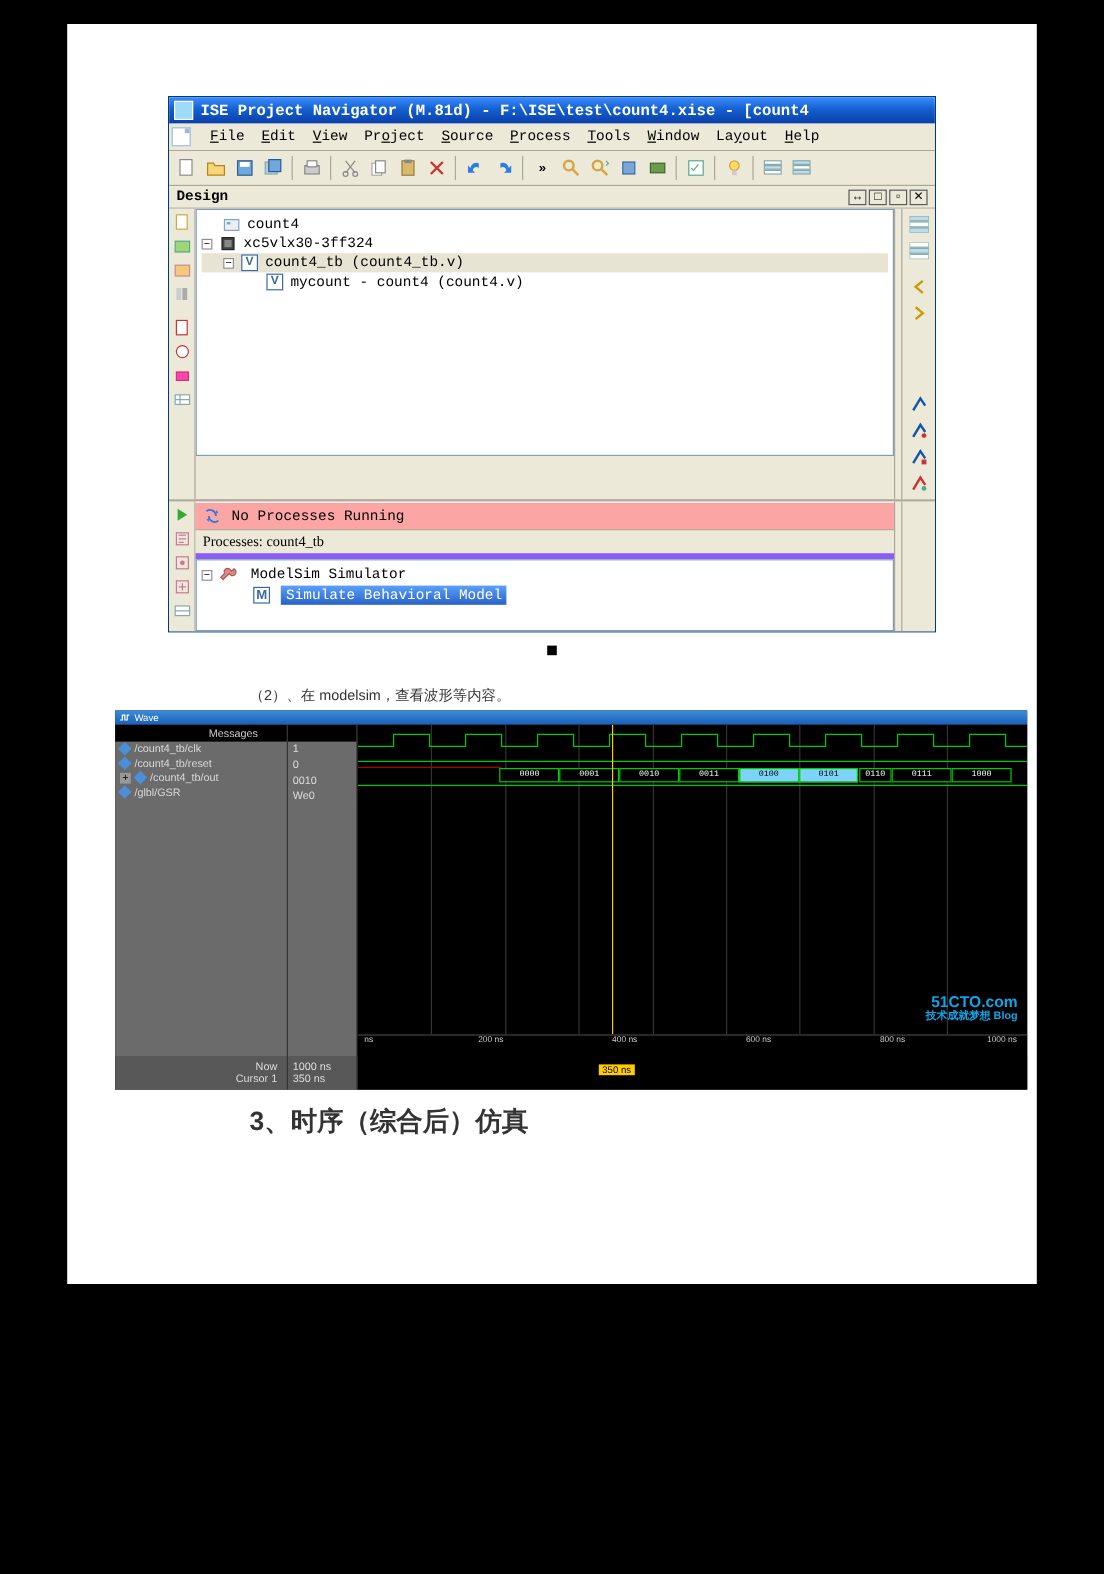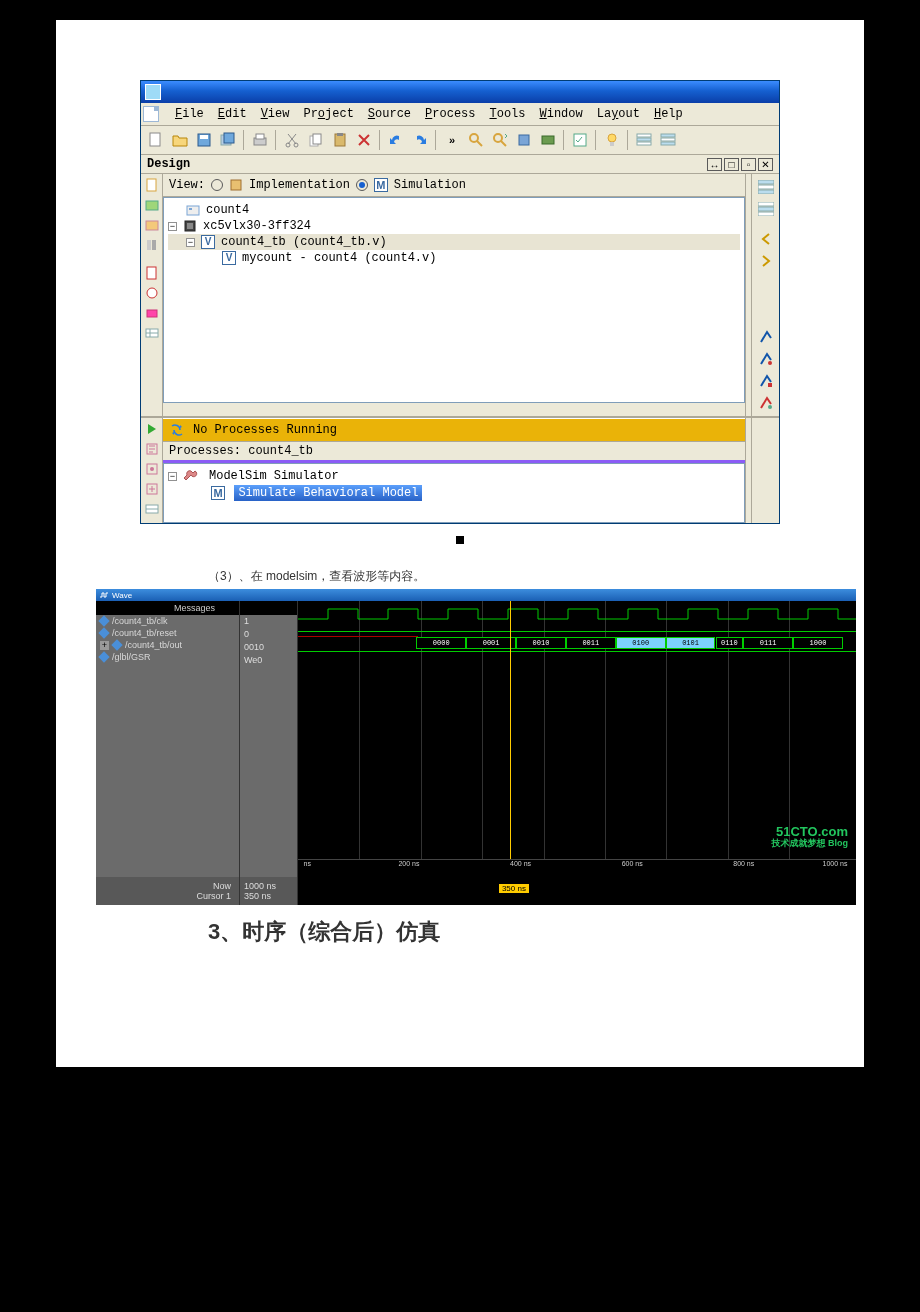--- a/index.html
+++ b/index.html
@@ -39,22 +39,22 @@
 
   .tree-header { background:#eae7d7; padding:2px 6px; font-family:"Courier New",monospace; border-top:1px solid #fff; border-bottom:1px solid #aca899;}
   .tree { background:#fff; border:1px solid #7f9db9; margin:0; height:206px; padding:4px; font-family:"Courier New",monospace; overflow:hidden; }
   .tree-node { display:flex; align-items:center; gap:6px; padding:1px 0; white-space:nowrap;}
   .tree .indent1 { padding-left: 18px;}
   .tree .indent3 { padding-left: 54px;}
   .tree-node.selected { background:#e8e4d3; }
   .exp { width:9px; height:9px; border:1px solid #919191; background:#fff; display:inline-flex; align-items:center; justify-content:center; font-size:9px; line-height:7px; font-family:Arial; color:#000; }
   .ticon { width:14px; height:14px; display:inline-block; }
 
-  .status-row { background:#eab308; padding:4px 6px; display:flex; align-items:flex-start; gap:8px; font-family:"Courier New",monospace; border-top:1px solid #fff; border-bottom:1px solid #aca899;}
-  .proc-header { background:#ece9d8; padding:2px 6px; font-family:Liberation Mono, monospace; border-bottom:3px solid #8b5cf6;}
+  .status-row { background:#fca5a5; padding:4px 6px; display:flex; align-items:flex-start; gap:8px; font-family:"Courier New",monospace; border-top:1px solid #fff; border-bottom:1px solid #aca899;}
+  .proc-header { background:#ece9d8; padding:2px 6px; font-family:Liberation Serif, serif; border-bottom:5px solid #8b5cf6;}
   .proc-tree { background:#fff; border:1px solid #7f9db9; height:60px; padding:4px; font-family:"Courier New",monospace;}
   .proc-tree .selected-row { background:linear-gradient(to bottom,#5b9ffb,#2862c7); color:#fff; padding:1px 4px; margin-left:36px; display:inline-block;}
 
   .right-strip { width:6px; background:#ece9d8; border-left:1px solid #aca899;}
   .right-tool-col { width:28px; background:#ece9d8; border-left:1px solid #aca899; display:flex; flex-direction:column; gap:4px; padding:4px 2px; align-items:center;}
 
   
   .caption { font-family: "Microsoft YaHei","SimSun",sans-serif; font-size: 12px; margin: 20px 0 4px 112px; color:#333;}
   .modelsim { width:760px; margin:0 auto; background:#000; position:relative; }
   .ms-titlebar { background:linear-gradient(to bottom,#3c8dde,#1a5fb4); height:12px; display:flex; align-items:center; padding:0 4px;}
@@ -77,32 +77,33 @@
   .ms-redline { position:absolute; top:35px; height:1px; background:#a00; left:0; width:120px;}
   .ms-gsr { position:absolute; top:50px; height:1px; background:#0c0; left:0; right:0;}
   .ms-cursor { position:absolute; top:0; bottom:18px; width:1px; background:#fc0;}
   .ms-timeline { position:absolute; bottom:0; left:0; right:0; height:18px; background:#000; border-top:1px solid #444;}
   .ms-tick { position:absolute; font-size:7px; color:#ccc; font-family:Arial;}
   .ms-bottom { display:flex; background:#585858; height:28px; font-size:9px; color:#ddd; font-family:Arial;}
   .ms-bottom-l { width:144px; display:flex; flex-direction:column; justify-content:center; align-items:flex-end; padding-right:8px; border-right:1px solid #333;}
   .ms-bottom-v { width:58px; display:flex; flex-direction:column; justify-content:center; padding-left:4px; border-right:1px solid #333;}
   .ms-bottom-r { flex:1; position:relative; background:#000;}
   .ms-cursor-flag { position:absolute; top:7px; background:#fc0; color:#000; font-size:8px; padding:0 3px; font-family:Arial;}
-  .watermark { position:absolute; right:8px; bottom:28px; color:#22c55e; font-size:13px; font-family:Arial; font-weight:bold; text-align:right; line-height:1.1;}
+  .watermark { position:absolute; right:8px; bottom:28px; color:#0ea5e9; font-size:13px; font-family:Arial; font-weight:bold; text-align:right; line-height:1.1;}
 
   .heading3 { font-family:"Microsoft YaHei","SimSun",sans-serif; font-size:22px; font-weight:600; margin:12px 0 0 112px; color:#333;}
 </style>
 </head>
 <body>
 
 <div class="page">
 
   <div class="ise-window">
     <div class="ise-titlebar">
       <span class="app-icon"></span>
+      <span>ISE Project Navigator (M.81d) - F:\ISE\test\count4.xise - [count4</span>
     </div>
 
     <div class="ise-menubar">
       <span class="doc-icon"></span>
       <span class="menu-item"><span class="menu-u">F</span>ile</span>
       <span class="menu-item"><span class="menu-u">E</span>dit</span>
       <span class="menu-item"><span class="menu-u">V</span>iew</span>
       <span class="menu-item">Pr<span class="menu-u">o</span>ject</span>
       <span class="menu-item"><span class="menu-u">S</span>ource</span>
       <span class="menu-item"><span class="menu-u">P</span>rocess</span>
@@ -286,31 +287,20 @@
         <span class="lt-btn">
             <svg width="14" height="14">
               <rect x="1" y="3" width="12" height="8" fill="#fff" stroke="#8aa"></rect>
               <line x1="1" y1="7" x2="13" y2="7" stroke="#8aa"></line>
               <line x1="5" y1="3" x2="5" y2="11" stroke="#8aa"></line>
             </svg>
           </span>
       </div>
 
       <div class="center-area">
-        <div class="view-row">
-          <span>View:</span>
-          <span class="radio"></span>
-          <svg width="14" height="14">
-              <rect x="2" y="2" width="10" height="10" fill="#e8c070" stroke="#a07030"></rect>
-            </svg>
-          <span>Implementation</span>
-          <span class="radio sel"></span>
-          <span style="width:14px;height:14px;background:#fff;border:1px solid #3a6aa0;color:#3a6aa0;font-weight:bold;font-family:Arial;font-size:11px;text-align:center;line-height:12px;">M</span>
-          <span>Simulation</span>
-        </div>
 
 
         <div class="tree">
           <div class="tree-node indent1">
             <svg class="ticon" width="14" height="14">
                 <rect x="1" y="3" width="12" height="9" fill="#eee" stroke="#7aa5d6"></rect>
                 <rect x="3" y="5" width="3" height="2" fill="#7aa5d6"></rect>
               </svg>
             <span>count4</span>
           </div>
@@ -444,21 +434,21 @@
           </div>
         </div>
       </div>
       <div class="right-strip"></div>
       <div class="right-tool-col"></div>
     </div>
   </div>
 
   <div style="text-align:center;margin-top:6px;"><span style="display:inline-block;width:8px;height:8px;background:#000;"></span></div>
 
-  <p class="caption">（3）、在 modelsim，查看波形等内容。</p>
+  <p class="caption">（2）、在 modelsim，查看波形等内容。</p>
 
   <div class="modelsim">
     <div class="ms-titlebar">
       <svg width="8" height="8">
           <path d="M0 6h2V2h2v4h2V2h2" stroke="#fff" fill="none"></path>
         </svg>
       <span class="ms-title" style="margin-left:4px;">Wave</span>
     </div>
     <div class="ms-body">
       <div class="ms-signals">

